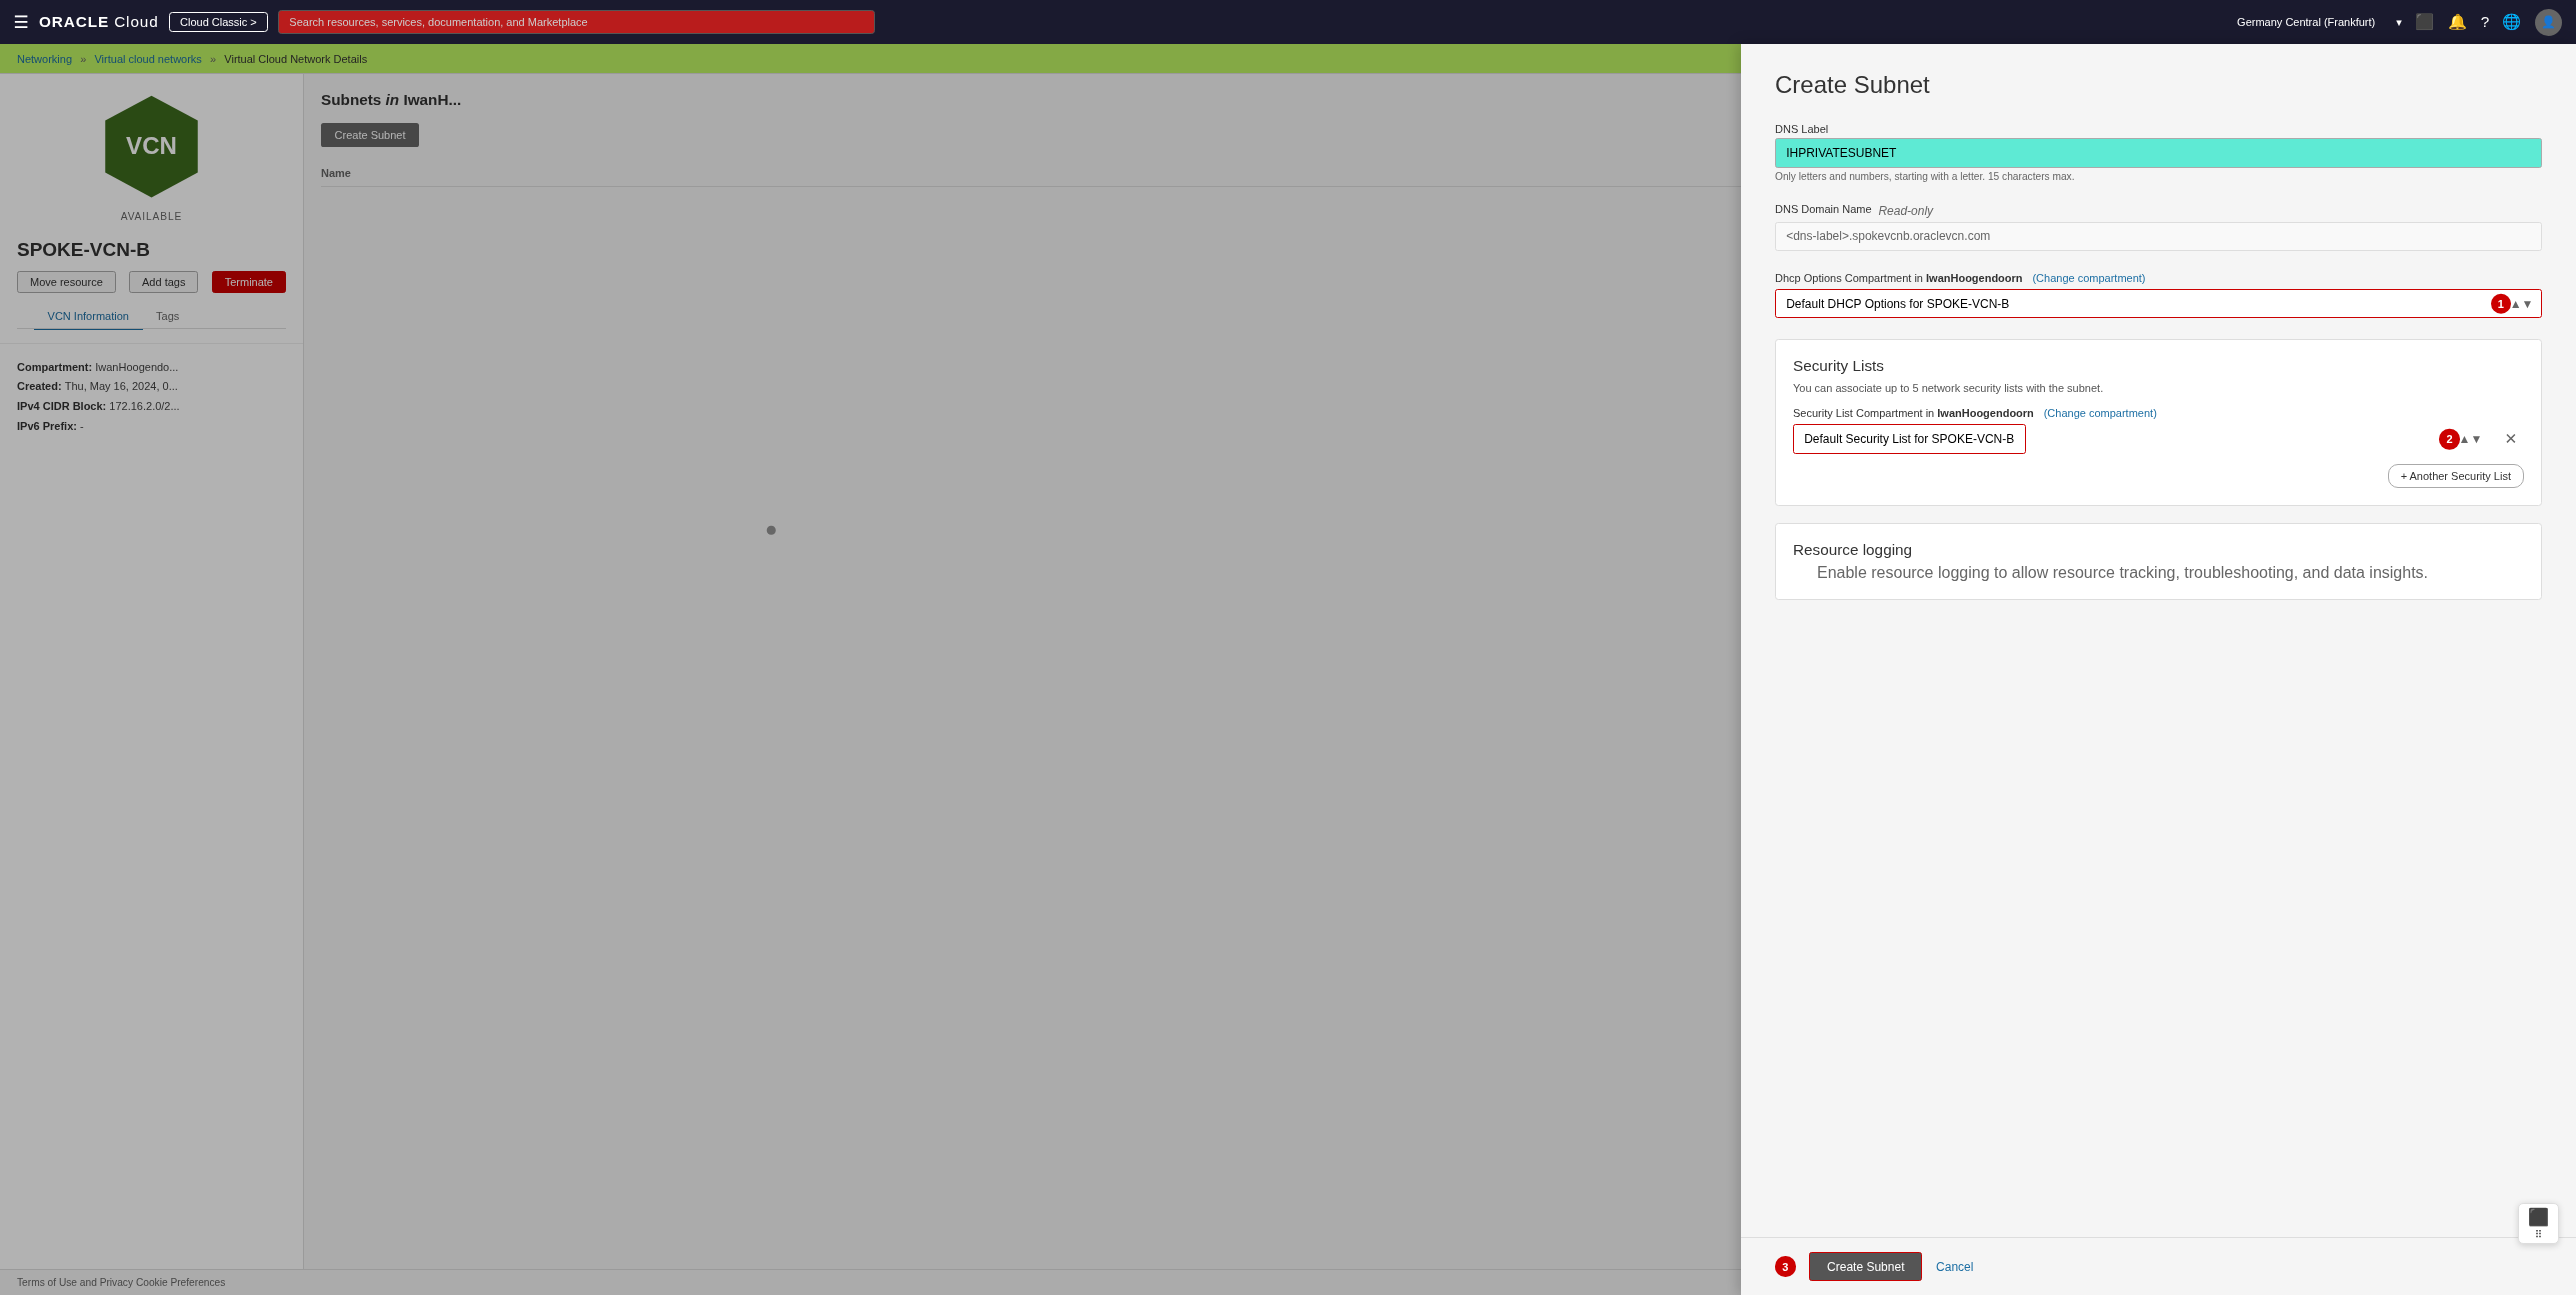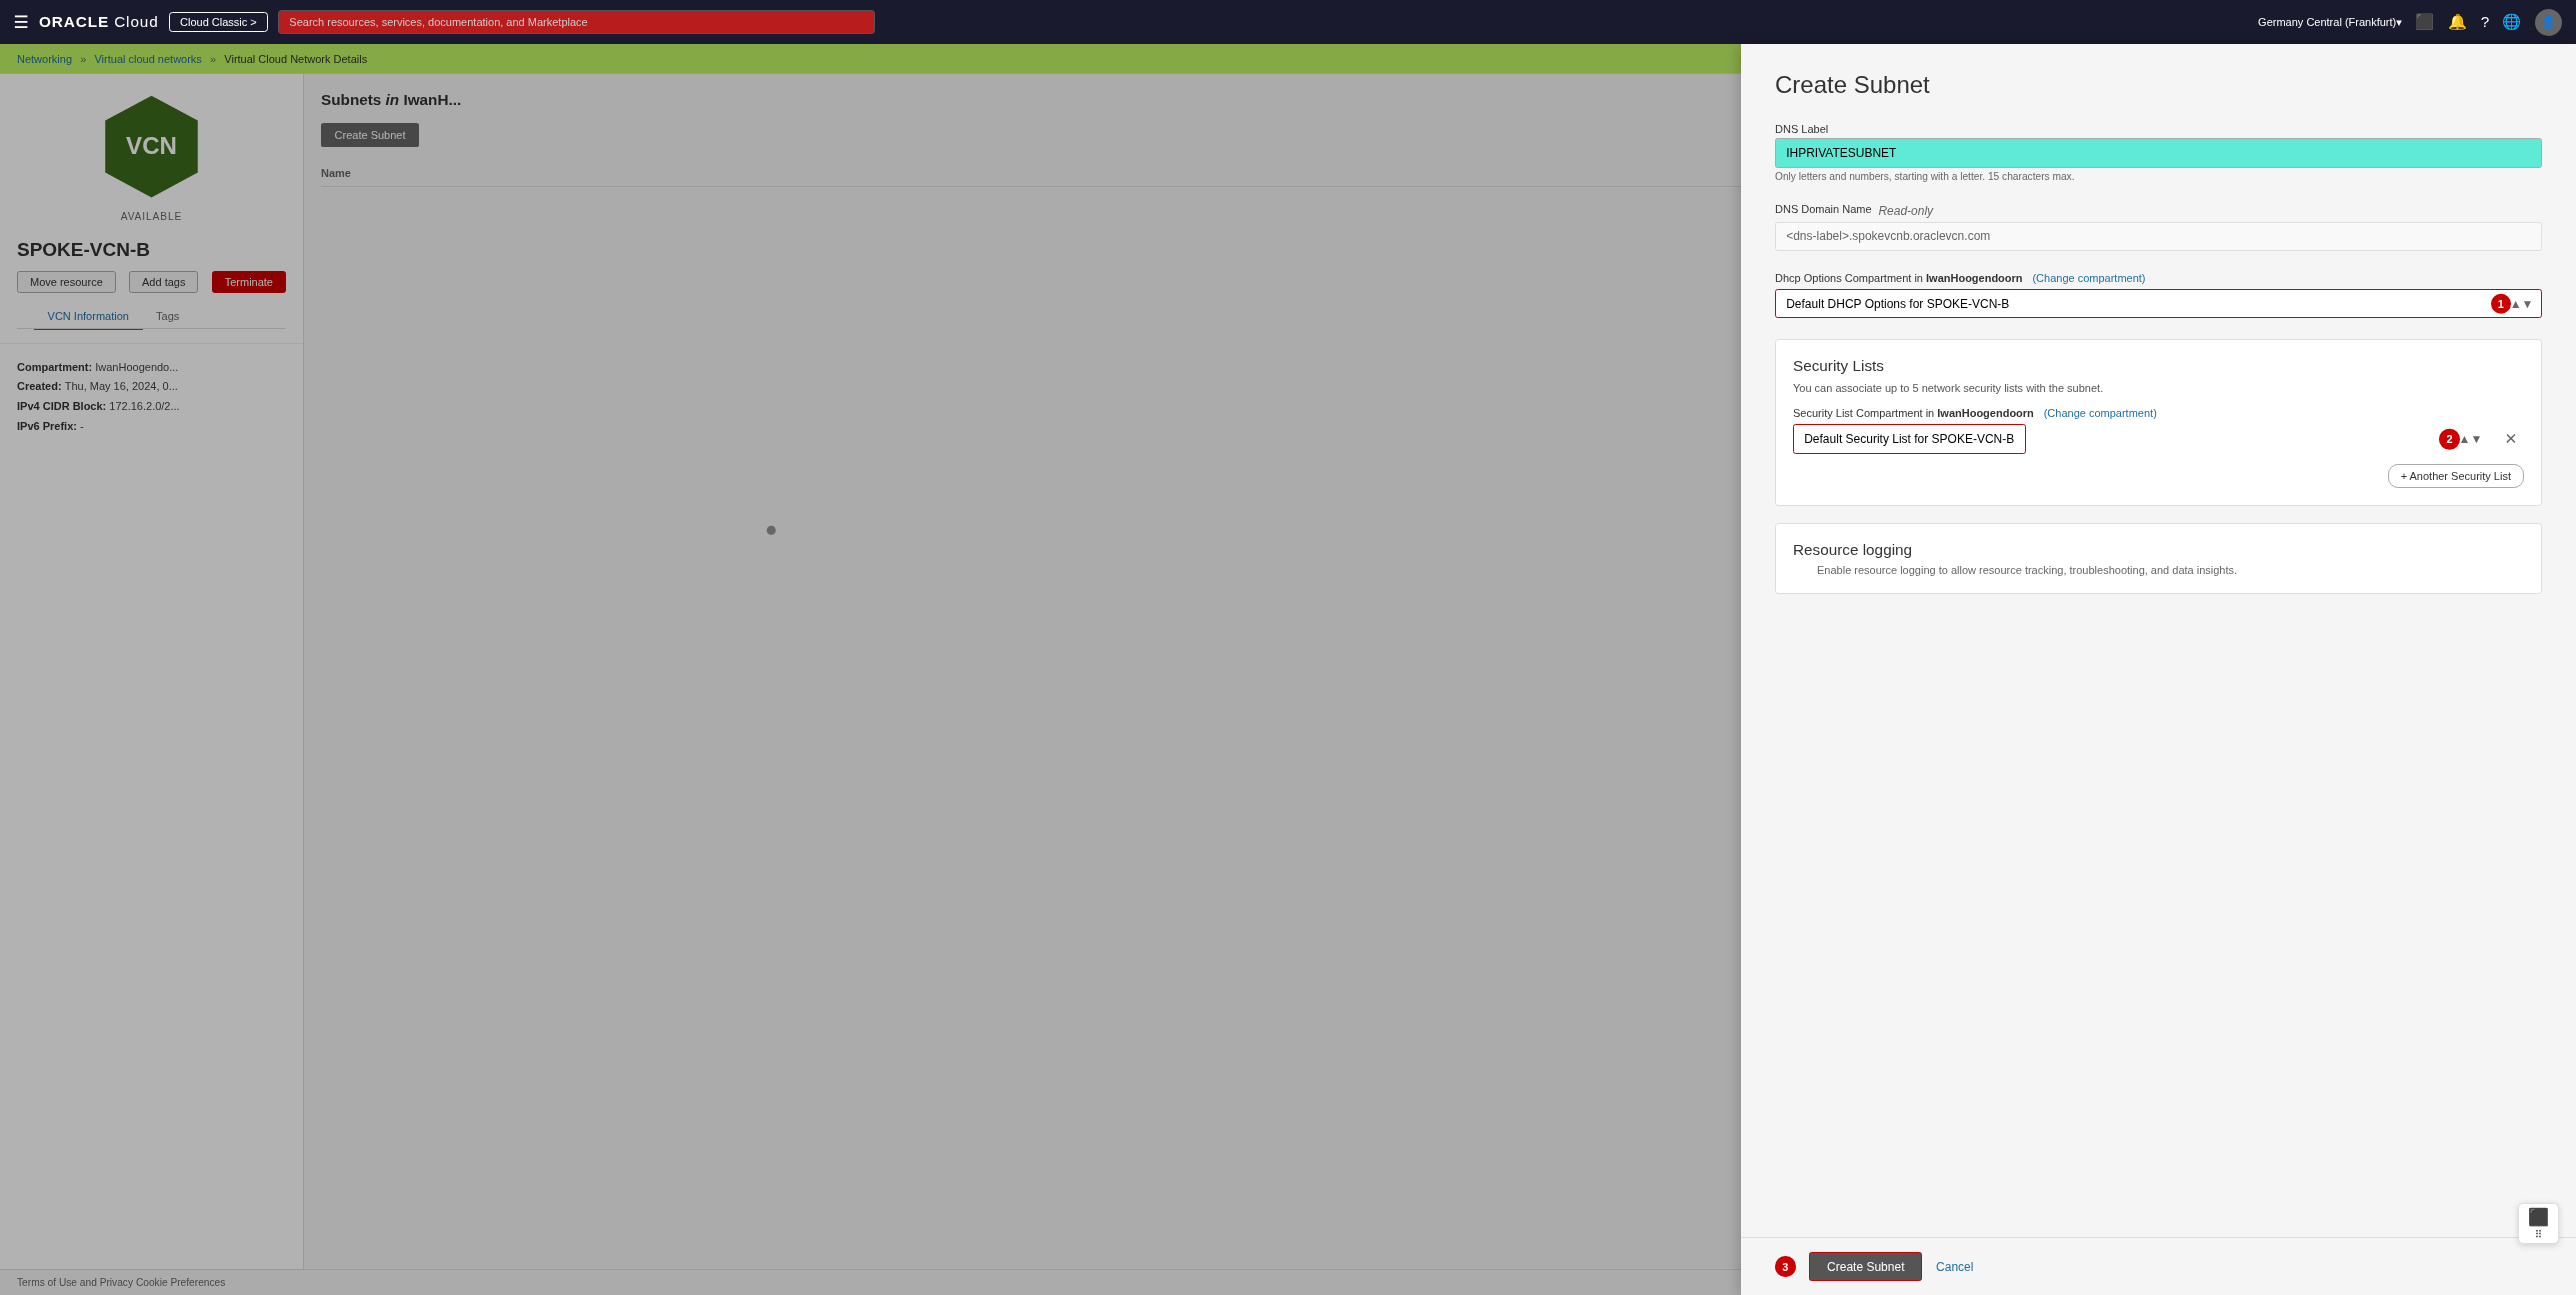--- a/index.html
+++ b/index.html
@@ -43,21 +43,21 @@
     .nav-right {
       margin-left: auto;
       display: flex;
       align-items: center;
       gap: 13.6px;
       color: #fff;
     }
     .region-selector {
       display: flex;
       align-items: center;
-      gap: 0;
+      gap: 21px;
       font-size: 11px;
       cursor: pointer;
       white-space: nowrap;
     }
     .nav-icon { font-size: 15.3px; cursor: pointer; }
     .avatar { width: 27px; height: 27px; border-radius: 50%; background: #666; display: flex; align-items: center; justify-content: center; color: #fff; font-size: 12px; cursor: pointer; }
 
     
     .breadcrumb {
       background: #bef264;
@@ -328,21 +328,21 @@
 
     
     .logging-section {
       background: #fff;
       border: 0.9px solid #ddd;
       border-radius: 3.4px;
       padding: 17px;
       margin-bottom: 17px;
     }
     .logging-title { font-size: 15.3px; font-weight: 400; margin-bottom: 5.1px; }
-    .logging-desc { font-size: 11px; color: #666; padding-left: 24px; }
+    .logging-desc { font-size: 16px; color: #666; padding-left: 24px; }
 
     
     .drawer-footer {
       padding: 13.6px 34px;
       background: #f5f5f5;
       border-top: 0.9px solid #ddd;
       display: flex;
       align-items: center;
       gap: 13.6px;
     }

